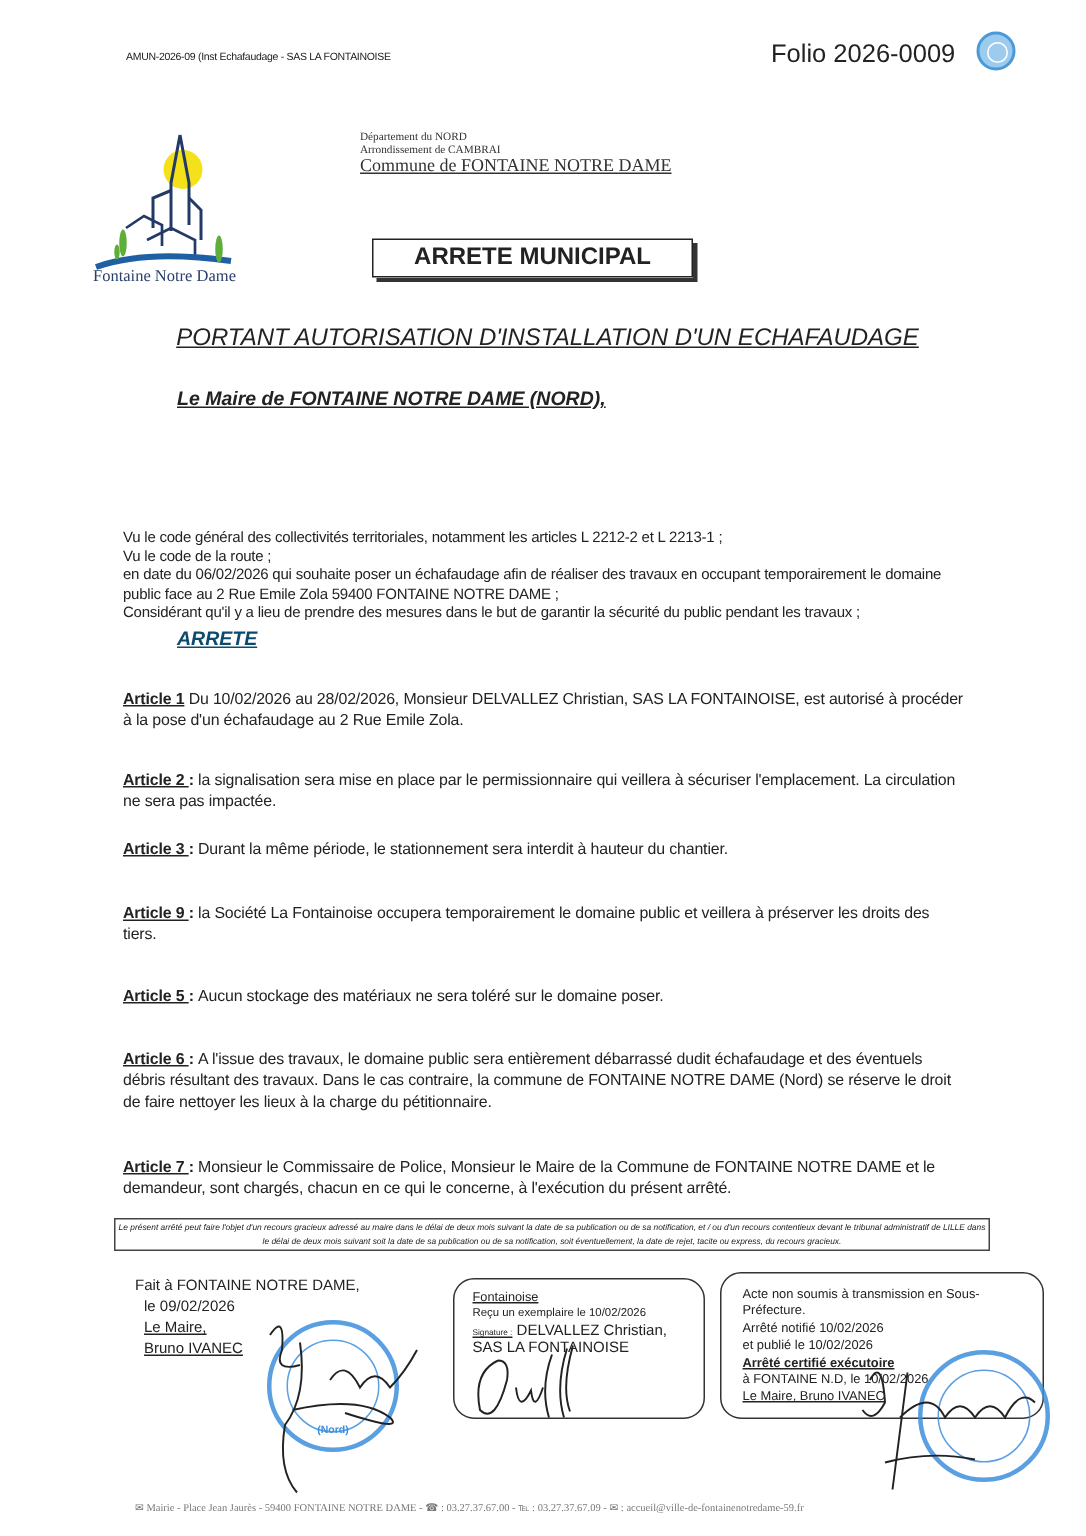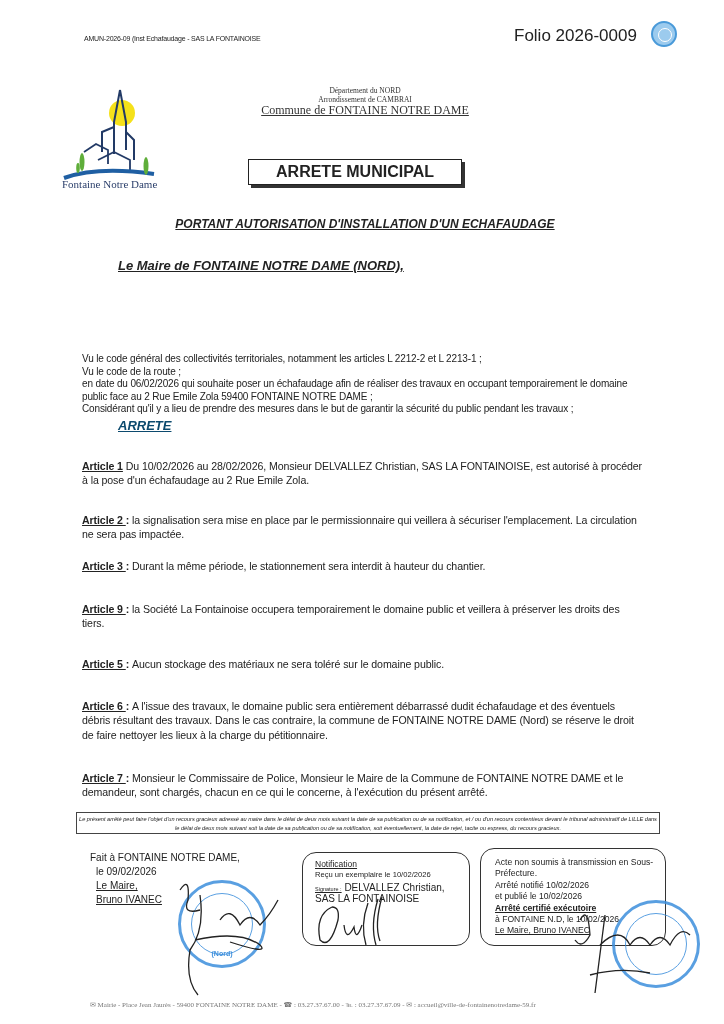--- a/index.html
+++ b/index.html
@@ -10,31 +10,31 @@
   .ref { left: 84px; top: 35px; font-size: 7px; color: #222; letter-spacing: -0.2px; }
   .folio { left: 514px; top: 26px; font-size: 17px; color: #222; }
   .seal-small { left: 651px; top: 21px; width: 26px; height: 26px; border-radius: 50%;
                 background: #9ccbee; border: 2px solid #4a9ad9; box-sizing: border-box; }
   .seal-small::after { content: ""; position: absolute; left: 5px; top: 5px; width: 12px; height: 12px;
                 border-radius: 50%; border: 1px solid #ffffff; }
 
   .logo { left: 58px; top: 82px; width: 120px; height: 115px; }
   .logo-text { left: 62px; top: 178px; font-family: "Liberation Serif", serif; font-size: 11px; color: #2b3f6b; }
 
-  .dept { left: 240px; width: 250px; text-align: center; font-family: "Liberation Serif", serif; color: #333; }
+  .dept { left: 240px; width: 250px; font-family: "Liberation Serif", serif; color: #333; }
   .dept1 { top: 86px; font-size: 7.5px; }
   .dept2 { top: 95px; font-size: 7.5px; }
   .dept3 { top: 103px; font-size: 12px; text-decoration: underline; }
 
   .title-box { left: 248px; top: 159px; width: 212px; height: 24px; border: 1.5px solid #222;
                box-shadow: 3px 3px 0 #333; text-align: center; font-weight: bold; font-size: 16px;
                line-height: 24px; color: #222; }
 
-  .subtitle { left: 60px; width: 610px; top: 217px; text-align: center; font-weight: bold; font-style: italic;
-              text-decoration: underline; font-size: 12px; color: #222; }
+  .subtitle { left: 60px; width: 610px; top: 217px; text-align: center; font-weight: normal; font-style: italic;
+              text-decoration: underline; font-size: 16px; color: #222; }
   .maire { left: 118px; top: 258px; font-weight: bold; font-style: italic; text-decoration: underline;
            font-size: 13px; color: #222; }
 
   .vus { left: 82px; top: 306px; width: 600px; font-size: 10px; line-height: 12.6px; color: #222; margin-top: 47px; }
   .vus div { white-space: nowrap; letter-spacing: -0.15px; }
 
   .arrete { left: 118px; top: 418px; font-weight: bold; font-style: italic; text-decoration: underline;
             font-size: 13px; color: #0c4a6e; }
 
   .article { left: 82px; width: 560px; font-size: 10.6px; line-height: 14.4px; color: #222; letter-spacing: -0.1px; }
@@ -57,21 +57,21 @@
            border-radius: 50%; border: 1.5px solid #3d8fdc; }
   .stamp-label { width: 88px; text-align: center; font-size: 7px; color: #3d8fdc; font-weight: bold; }
 
   .notif-box { left: 302px; top: 852px; width: 168px; height: 94px; border: 1.5px solid #333;
                border-radius: 14px; box-sizing: border-box; padding: 6px 0 0 12px; font-size: 8.5px; color: #222; }
   .notif-box .t { text-decoration: underline; font-size: 8.5px; }
   .notif-box .r { font-size: 7.6px; margin-top: 1px; }
   .notif-box .s { font-size: 10px; margin-top: 3px; }
   .notif-box .s .sl { font-size: 5.5px; text-decoration: underline; }
 
-  .exec-box { left: 480px; top: 848px; width: 186px; height: 98px; border: 1.5px solid #333;
+  .exec-box { left: 480px; top: 848px; width: 216px; height: 98px; border: 1.5px solid #333;
               border-radius: 14px; box-sizing: border-box; padding: 8px 0 0 14px; font-size: 8.6px;
               line-height: 11.4px; color: #222; }
   .exec-box .b { font-weight: bold; text-decoration: underline; }
   .exec-box .u { text-decoration: underline; }
 
   .sig { stroke: #222; stroke-width: 1.3; fill: none; }
 
   .footer { left: 90px; top: 1001px; font-family: "Liberation Serif", serif; font-size: 7px; color: #777;
             white-space: nowrap; }
 </style>
@@ -110,40 +110,40 @@
   <div>public face au 2 Rue Emile Zola 59400 FONTAINE NOTRE DAME ;</div>
   <div>Considérant qu'il y a lieu de prendre des mesures dans le but de garantir la sécurité du public pendant les travaux ;</div>
 </div>
 
 <div class="abs arrete">ARRETE</div>
 
 <div class="abs article a1"><span class="lbl">Article 1</span><span> </span><span>Du 10/02/2026 au 28/02/2026, Monsieur DELVALLEZ Christian, SAS LA FONTAINOISE, est autorisé à procéder à la pose d'un échafaudage au 2 Rue Emile Zola.</span></div>
 <div class="abs article a2"><span class="lbl">Article 2 </span><b>: </b><span>la signalisation sera mise en place par le permissionnaire qui veillera à sécuriser l'emplacement. La circulation ne sera pas impactée.</span></div>
 <div class="abs article a3"><span class="lbl">Article 3 </span><b>: </b><span>Durant la même période, le stationnement sera interdit à hauteur du chantier.</span></div>
 <div class="abs article a4"><span class="lbl">Article 9 </span><b>: </b><span>la Société La Fontainoise occupera temporairement le domaine public et veillera à préserver les droits des tiers.</span></div>
-<div class="abs article a5"><span class="lbl">Article 5 </span><b>: </b><span>Aucun stockage des matériaux ne sera toléré sur le domaine public.</span></div>
+<div class="abs article a5"><span class="lbl">Article 5 </span><b>: </b><span>Aucun stockage des matériaux ne sera toléré sur le domaine poser.</span></div>
 <div class="abs article a6"><span class="lbl">Article 6 </span><b>: </b><span>A l'issue des travaux, le domaine public sera entièrement débarrassé dudit échafaudage et des éventuels débris résultant des travaux. Dans le cas contraire, la commune de FONTAINE NOTRE DAME (Nord) se réserve le droit de faire nettoyer les lieux à la charge du pétitionnaire.</span></div>
 <div class="abs article a7"><span class="lbl">Article 7 </span><b>: </b><span>Monsieur le Commissaire de Police, Monsieur le Maire de la Commune de FONTAINE NOTRE DAME et le demandeur, sont chargés, chacun en ce qui le concerne, à l'exécution du présent arrêté.</span></div>
 
 <div class="abs recours">Le présent arrêté peut faire l'objet d'un recours gracieux adressé au maire dans le délai de deux mois suivant la date de sa publication ou de sa notification, et / ou d'un recours contentieux devant le tribunal administratif de LILLE dans le délai de deux mois suivant soit la date de sa publication ou de sa notification, soit éventuellement, la date de rejet, tacite ou express, du recours gracieux.</div>
 
 <div class="abs fait">
   <div>Fait à FONTAINE NOTRE DAME,</div>
   <div class="date">le 09/02/2026</div>
   <div class="u">Le Maire,</div>
   <div class="n">Bruno IVANEC</div>
 </div>
 <div class="abs stamp" style="left:178px; top:880px;"></div>
 <div class="abs stamp-label" style="left:178px; top:950px;">(Nord)</div>
 <svg class="abs" style="left:160px; top:870px;" width="130" height="130">
   <path class="sig" d="M20 20 Q30 5 28 30 Q22 45 40 40 M40 25 Q45 60 30 80 Q25 110 38 125 M35 70 Q80 60 100 75 Q110 85 70 72 M60 50 Q70 35 80 55 Q90 40 100 55 Q110 45 118 30"></path>
 </svg>
 
 <div class="abs notif-box">
-  <div class="t">Notification</div>
+  <div class="t">Fontainoise</div>
   <div class="r">Reçu un exemplaire le 10/02/2026</div>
   <div class="s"><span class="sl">Signature :</span> <span>DELVALLEZ Christian,</span></div>
   <div style="font-size:10px;">SAS LA FONTAINOISE</div>
 </div>
 <svg class="abs" style="left:310px; top:895px;" width="90" height="55">
   <path class="sig" d="M22 12 Q5 20 10 45 Q20 55 28 25 Q30 12 22 12 M34 30 Q36 48 44 32 Q46 48 52 30 M58 8 Q50 30 56 50 M68 4 Q60 30 66 50 M72 2 Q64 30 70 46"></path>
 </svg>
 
 <div class="abs exec-box">
   <div>Acte non soumis à transmission en Sous-Préfecture.</div>

